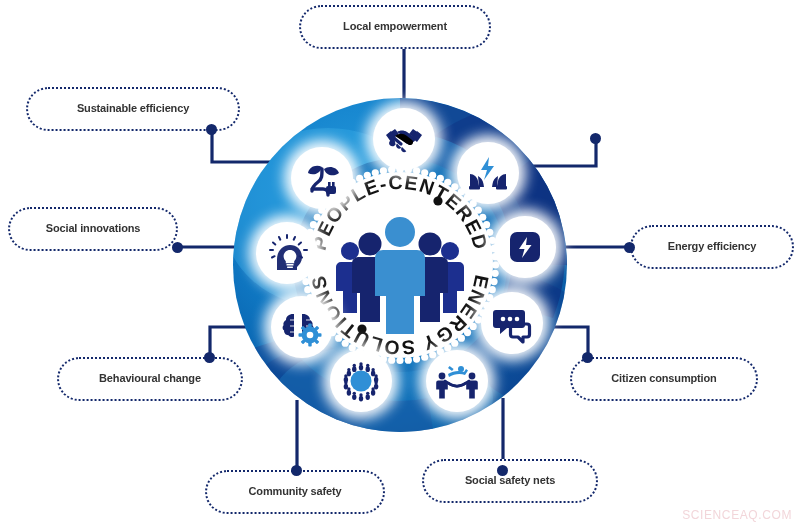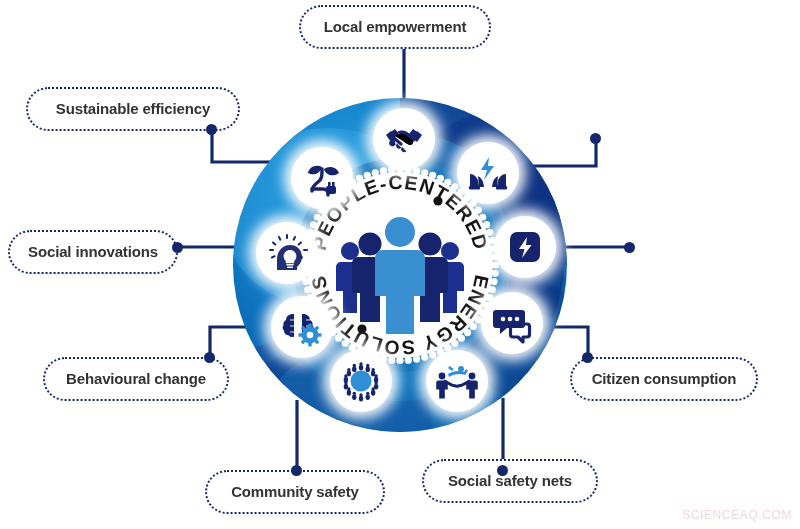--- a/index.html
+++ b/index.html
@@ -61,21 +61,21 @@
   
   .label {
     position: absolute;
     z-index: 5;
     box-sizing: border-box;
     background: #ffffff;
     border: 2.3px dotted #13286b;
     border-radius: 40px;
     color: #333333;
     font-weight: bold;
-    font-size: 15px;
+    font-size: 11px;
     line-height: 1.22;
     display: flex;
     align-items: center;
     justify-content: center;
     text-align: center;
     padding: 6px 14px;
     letter-spacing: -0.15px;
   }
 
   
@@ -492,24 +492,25 @@
   <div class="knob" style="left:204px; top:352px;"></div>
   <div class="knob" style="left:582px; top:352px;"></div>
   <div class="knob" style="left:291px; top:465px;"></div>
   <div class="knob" style="left:497px; top:465px;"></div>
 
   <div class="label" style="left:299px; top:5px; width:192px; height:44px;">Local empowerment</div>
 
   <div class="label" style="left:26px; top:87px; width:214px; height:44px;">Sustainable efficiency</div>
 
 
-  <div class="label" style="left:8px; top:230px; width:170px; height:44px;">Social innovations</div>
-
-
-  <div class="label" style="left:43px; top:357px; width:186px; height:44px;">Behavioural change</div>
+  <div class="label" style="left:8px; top:207px; width:170px; height:44px;">Social innovations</div>
+
+  <div class="label" style="left:630px; top:225px; width:164px; height:44px;">Energy efficiency</div>
+
+  <div class="label" style="left:57px; top:357px; width:186px; height:44px;">Behavioural change</div>
 
   <div class="label" style="left:570px; top:357px; width:188px; height:44px;">Citizen consumption</div>
 
   <div class="label" style="left:205px; top:470px; width:180px; height:44px;">Community safety</div>
 
   <div class="label" style="left:422px; top:459px; width:176px; height:44px;">Social safety nets</div>
 
   <div class="watermark">SCIENCEAQ.COM</div>
 
 </div>

